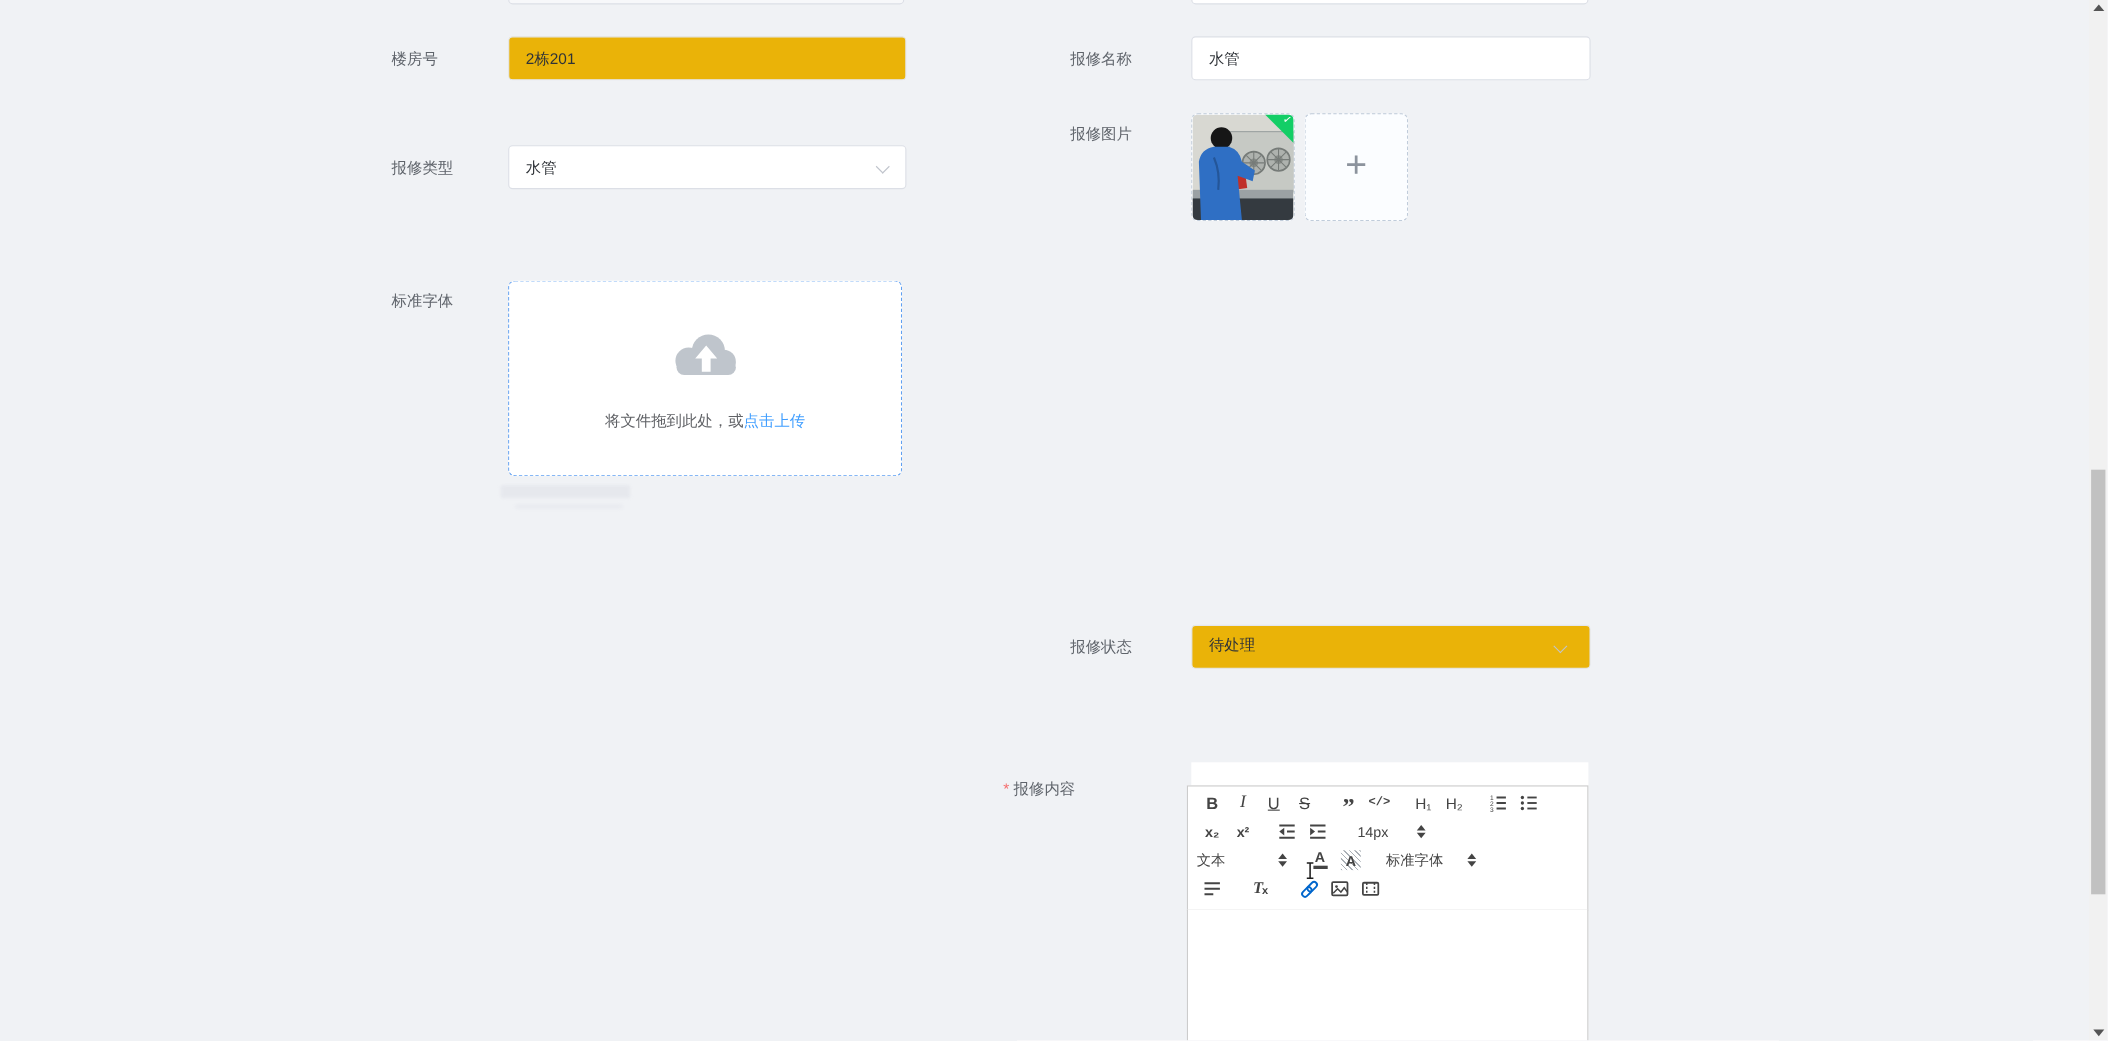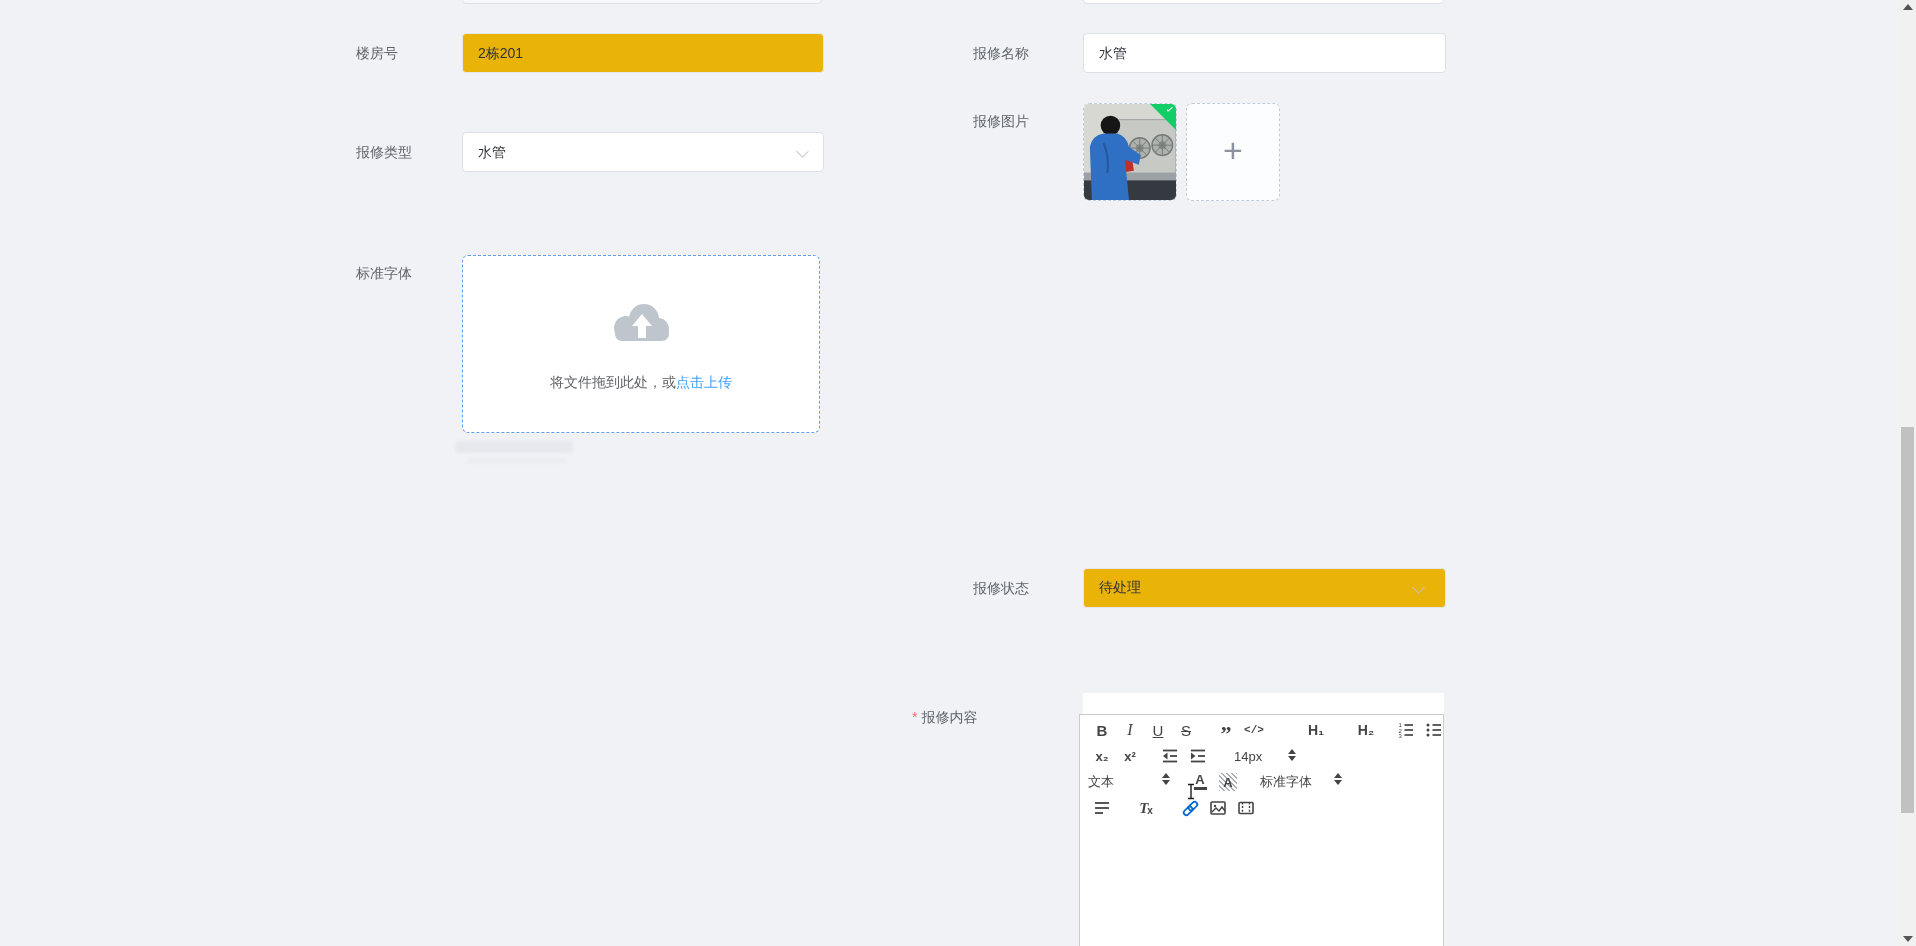--- a/index.html
+++ b/index.html
@@ -37,23 +37,23 @@
   .t-row{display:flex;align-items:center;height:26px;padding:0 8px;}
   .grp{display:flex;align-items:center;margin-right:12px;}
   .tbtn{width:28px;height:24px;display:flex;align-items:center;justify-content:center;
         color:#444;cursor:pointer;}
   .b-bold{font-weight:700;font-size:15px;}
   .b-italic{font-family:"Liberation Serif","DejaVu Serif",serif;font-style:italic;font-size:16px;}
   .b-under{text-decoration:underline;font-size:15px;}
   .b-strike{text-decoration:line-through;font-size:15px;}
   .b-quote{font-family:"Liberation Serif","DejaVu Serif",serif;font-weight:900;font-size:22px;line-height:10px;padding-top:8px;}
   .b-code{font-family:"Liberation Mono","DejaVu Sans Mono",monospace;font-size:11px;font-weight:700;}
-  .b-h{font-weight:700;font-size:14px;margin-left:22px;}
+  .b-h{font-weight:400;font-size:14px;}
   .b-subsup{font-size:13px;font-weight:600;}
-  .picker{display:flex;color:#444;font-size:13px;cursor:pointer;}
+  .picker{display:flex;align-items:center;color:#444;font-size:13px;cursor:pointer;}
   .picker .pk-label{white-space:nowrap;}
   .ud{display:inline-flex;flex-direction:column;gap:2px;margin-left:26px;}
   .ud i{display:block;width:0;height:0;border-left:4px solid transparent;border-right:4px solid transparent;}
   .ud .up{border-bottom:5px solid #444;}
   .ud .down{border-top:5px solid #444;}
   .colorA{display:flex;flex-direction:column;align-items:center;line-height:12px;}
   .colorA .a{font-size:13px;font-weight:700;color:#444;}
   .colorA .bar{width:13px;height:3px;background:#444;margin-top:1px;}
   .bgA{width:18px;height:18px;display:flex;align-items:center;justify-content:center;
        background:repeating-linear-gradient(45deg,#aab0b6 0 1px,transparent 1px 3.5px);

